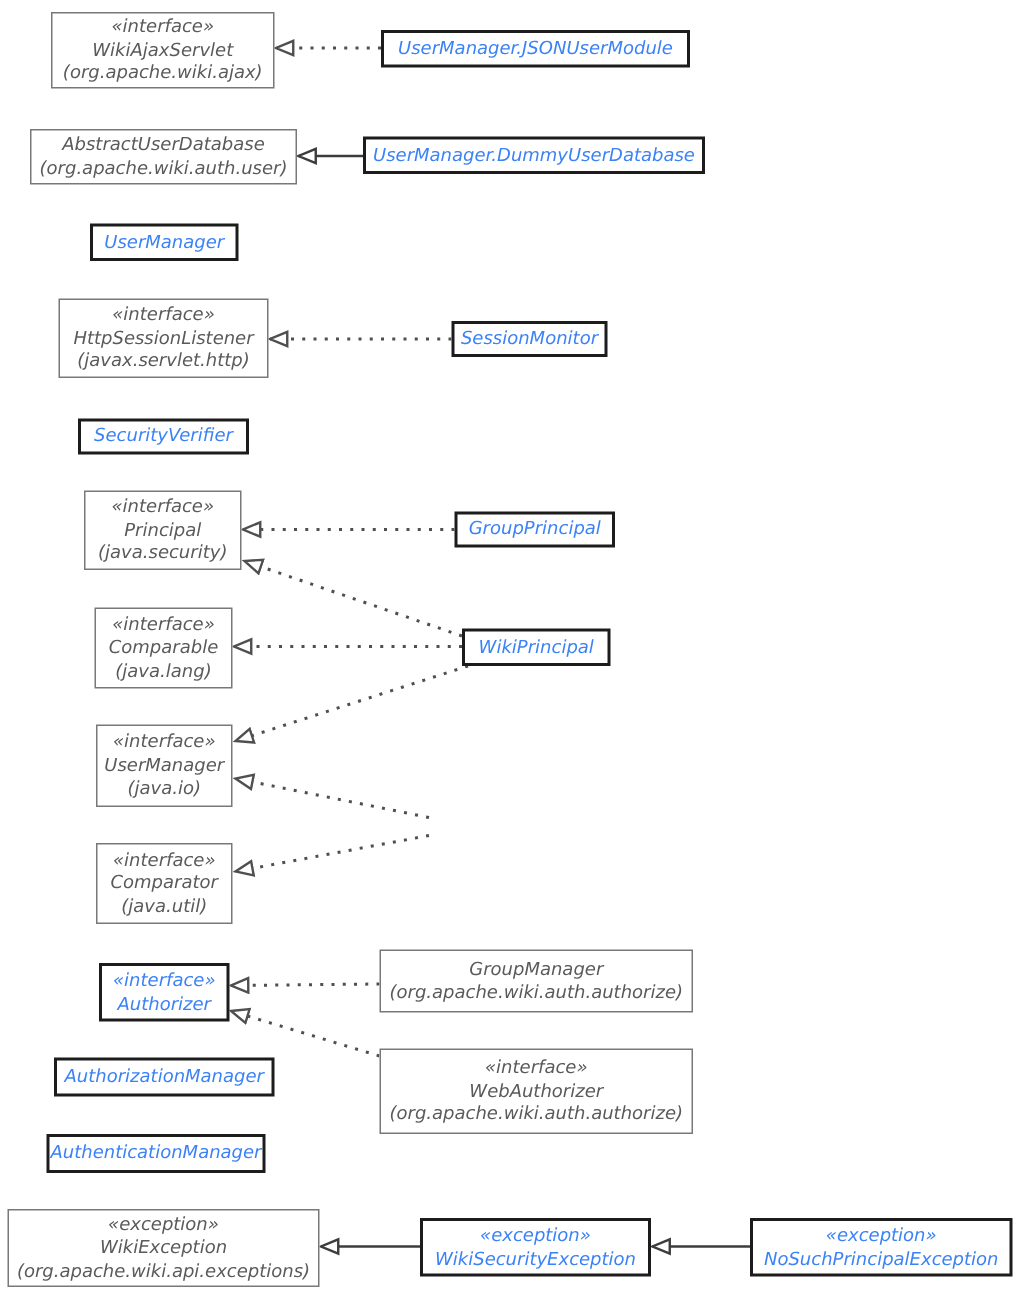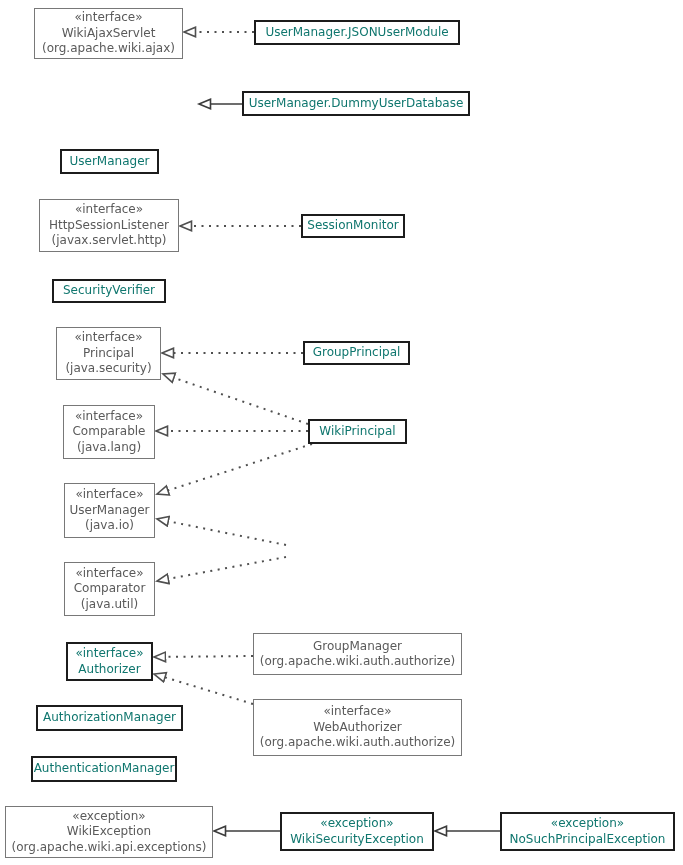--- a/index.html
+++ b/index.html
@@ -16,23 +16,23 @@
   .node{
     position:absolute;
     box-sizing:border-box;
     display:flex;flex-direction:column;
     justify-content:center;align-items:center;
     text-align:center;
     background:#ffffff;
     font-size:12px;line-height:15.5px;
     white-space:nowrap;
   }
-  .node span{display:block;}
+  .node span{display:block;font-style:italic;}
   .node.external{border:1px solid #787878;color:#5a5a5a;}
-  .node.internal{border:2px solid #1c1c1c;color:#0f766e;}
+  .node.internal{border:2px solid #1c1c1c;color:#3b82f6;}
   .node.abstract .nm,.node.abstract .pkg{font-style:italic;}
 </style>
 </head>
 <body>
 
 <div class="canvas">
 
   <svg class="edges" id="edges-layer" width="683" height="865" viewBox="0 0 683 865">
     <defs>
       <marker id="arrow-dashed" markerWidth="16" markerHeight="14" refX="12.5" refY="6" orient="auto" markerUnits="userSpaceOnUse">
@@ -60,20 +60,24 @@
   <div class="node external" style="left:34px;top:8px;width:149px;height:51px">
     <span class="st">«interface»</span>
     <span class="nm">WikiAjaxServlet</span>
     <span class="pkg">(org.apache.wiki.ajax)</span>
   </div>
 
   <div class="node internal" style="left:254px;top:20px;width:206px;height:25px">
     <span class="nm">UserManager.JSONUserModule</span>
   </div>
 
+  <div class="node external abstract" style="left:20px;top:86px;width:178px;height:37px">
+    <span class="nm">AbstractUserDatabase</span>
+    <span class="pkg">(org.apache.wiki.auth.user)</span>
+  </div>
 
   <div class="node internal" style="left:242px;top:91px;width:228px;height:25px">
     <span class="nm">UserManager.DummyUserDatabase</span>
   </div>
 
   <div class="node internal" style="left:60px;top:149px;width:99px;height:25px">
     <span class="nm">UserManager</span>
   </div>
 
   <div class="node external" style="left:39px;top:199px;width:140px;height:53px">

